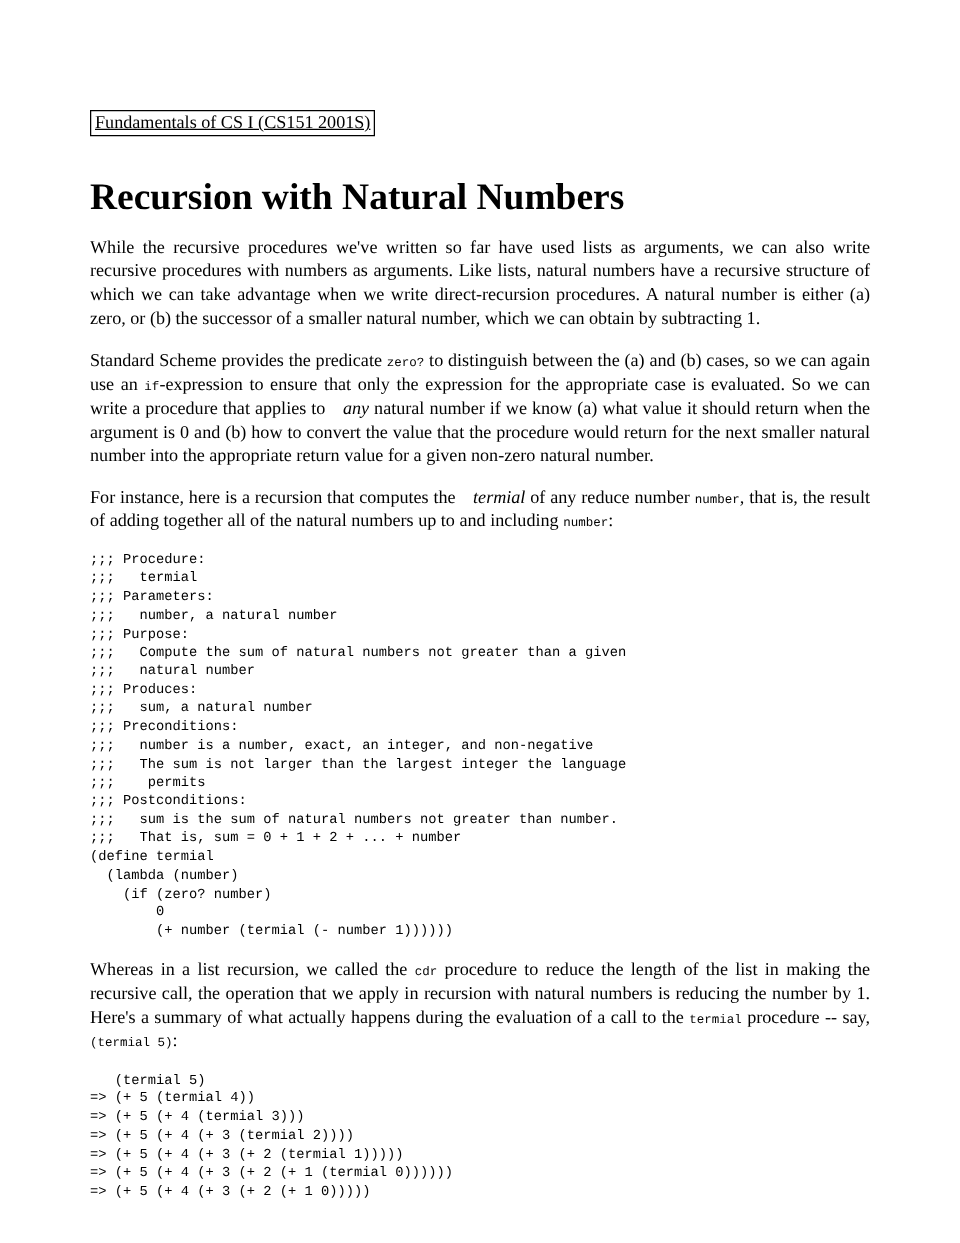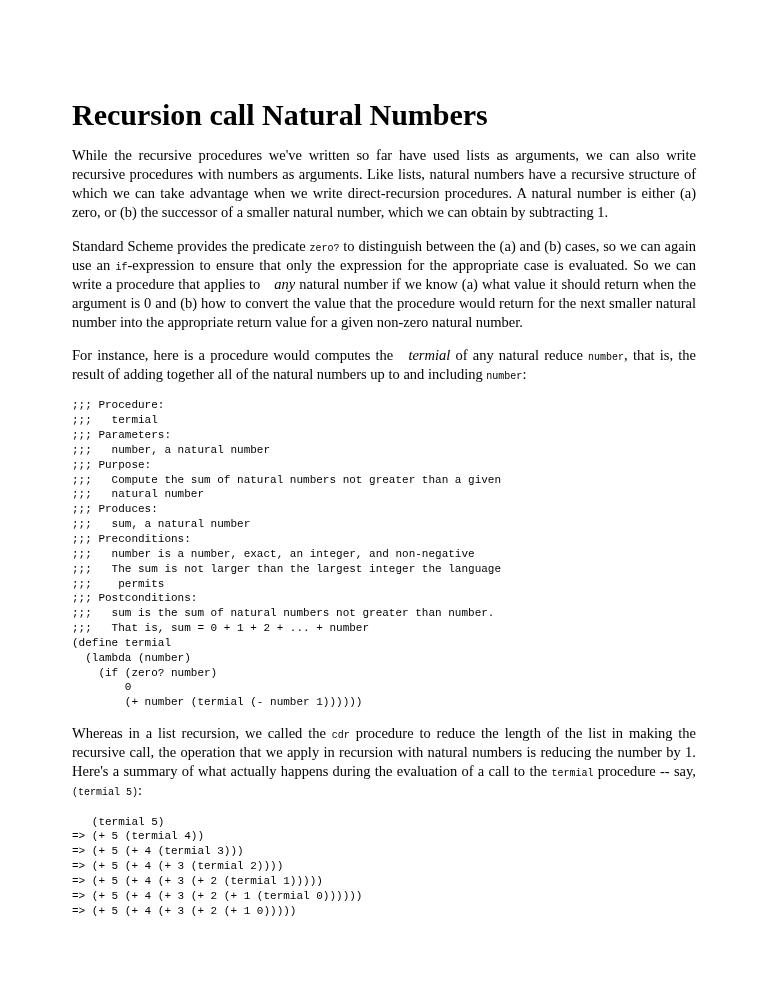--- a/index.html
+++ b/index.html
@@ -47,31 +47,32 @@
     line-height: 1.35;
     margin: 2px 0 14px 0;
     white-space: pre;
   }
 </style>
 </head>
 <body>
 
 <div class="page">
 
+  <div class="course-header">Fundamentals of CS I (CS151 2001S)</div>
 
-  <h1>Recursion call Natural Numbers</h1>
+  <h1>Recursion with Natural Numbers</h1>
 
   <p>While the recursive procedures we've written so far have used lists as arguments, we can also write recursive procedures with numbers as arguments. Like lists, natural numbers have a recursive structure of which we can take advantage when we write direct-recursion procedures. A natural number is either (a) zero, or (b) the successor of a smaller natural number, which we can obtain by subtracting 1.</p>
 
   <p>
     <span>Standard Scheme provides the predicate </span><span class="code-inline">zero?</span><span> to distinguish between the (a) and (b) cases, so we can again use an </span><span class="code-inline">if</span><span>-expression to ensure that only the expression for the appropriate case is evaluated. So we can write a procedure that applies to </span><span class="italic">any</span><span> natural number if we know (a) what value it should return when the argument is 0 and (b) how to convert the value that the procedure would return for the next smaller natural number into the appropriate return value for a given non-zero natural number.</span>
   </p>
 
   <p>
-    <span>For instance, here is a procedure would computes the </span><span class="italic">termial</span><span> of any natural reduce </span><span class="code-inline">number</span><span>, that is, the result of adding together all of the natural numbers up to and including </span><span class="code-inline">number</span><span>:</span>
+    <span>For instance, here is a recursion that computes the </span><span class="italic">termial</span><span> of any reduce number </span><span class="code-inline">number</span><span>, that is, the result of adding together all of the natural numbers up to and including </span><span class="code-inline">number</span><span>:</span>
   </p>
 
   <pre>;;; Procedure:
 ;;;   termial
 ;;; Parameters:
 ;;;   number, a natural number
 ;;; Purpose:
 ;;;   Compute the sum of natural numbers not greater than a given
 ;;;   natural number
 ;;; Produces:

